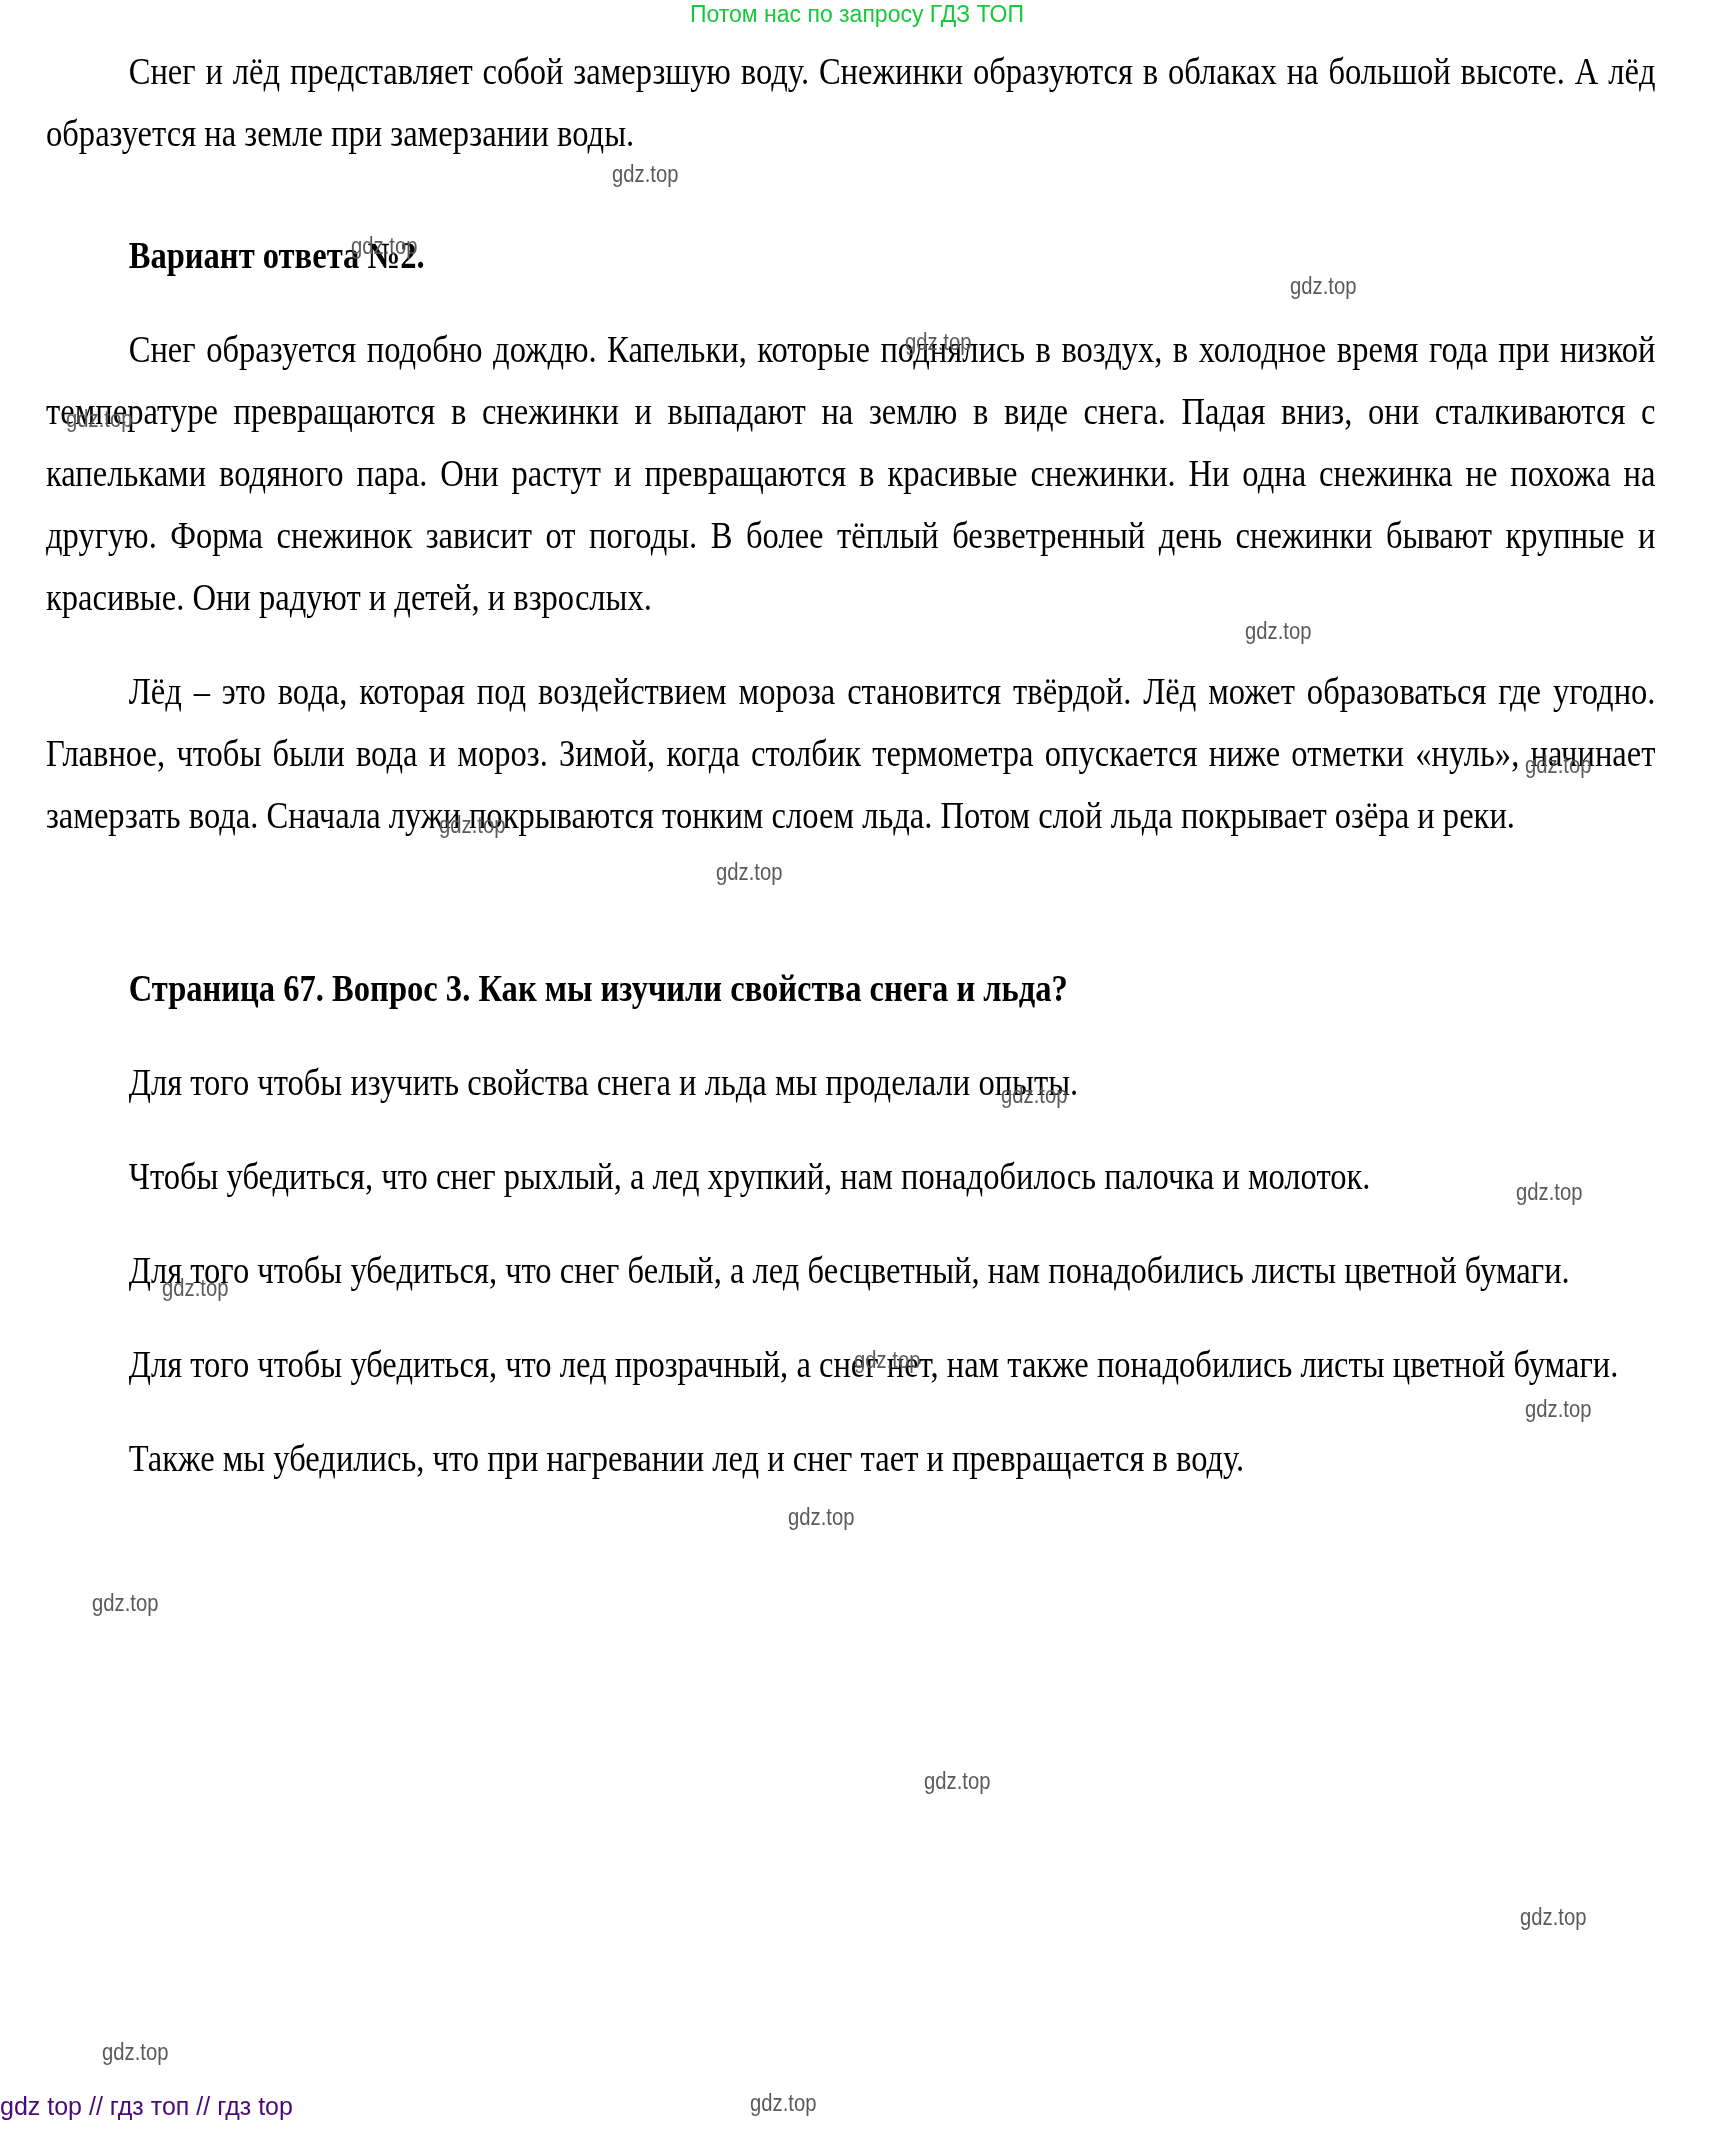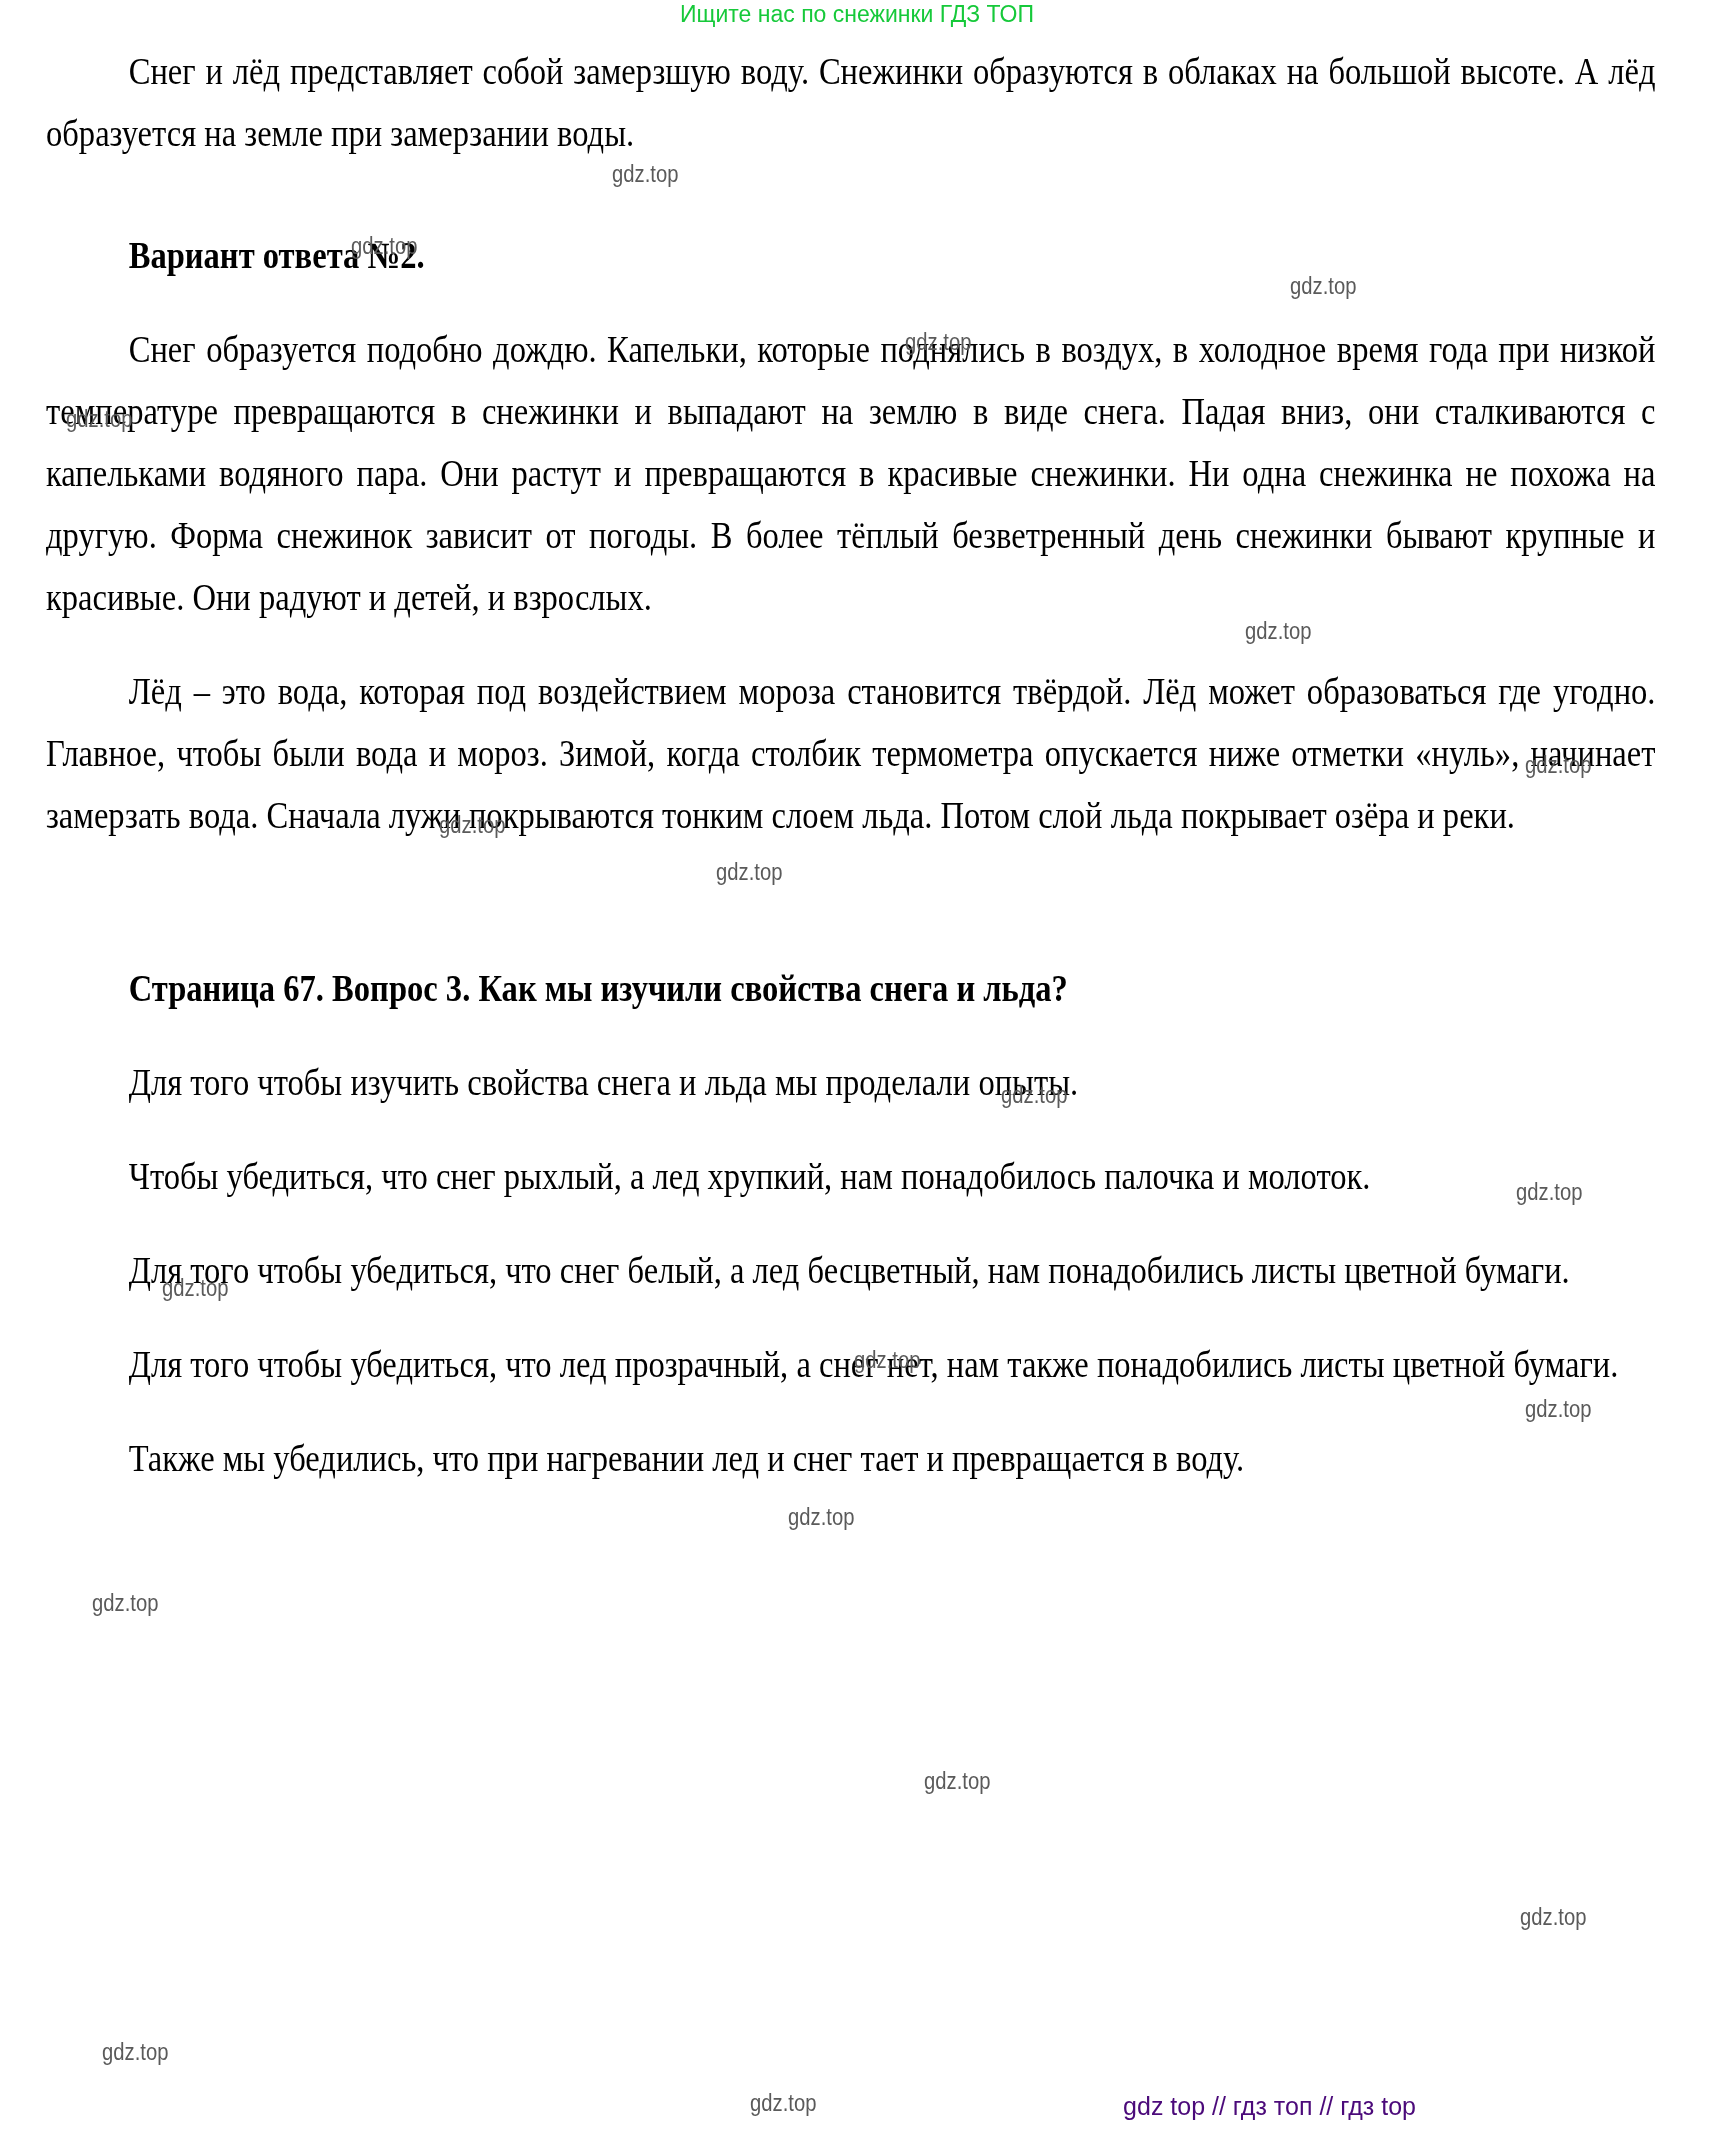--- a/index.html
+++ b/index.html
@@ -92,33 +92,32 @@
     transform-origin: left top;
     pointer-events: none;
   }
 
   
   .footer-bar {
     position: absolute;
     left: 0;
     top: 2091px;
     width: 1376px;
-    text-align: right;
+    text-align: left;
     font-family: "Liberation Sans", "DejaVu Sans", sans-serif;
     font-size: 25px;
     line-height: 31px;
     color: #4b0a7a;
     white-space: nowrap;
-    padding-left: 40px;
   }
 </style>
 </head>
 <body>
 
-<div class="promo-header">Ищите нас по снежинки ГДЗ ТОП</div>
+<div class="promo-header">Потом нас по запросу ГДЗ ТОП</div>
 
 <div class="page">
 
   <p class="para indent">Снег и лёд представляет собой замерзшую воду. Снежинки образуются в облаках на большой высоте. А лёд образуется на земле при замерзании воды.</p>
 
   <p class="heading indent small-gap">Вариант ответа №2.</p>
 
   <p class="para indent spaced-top">Снег образуется подобно дождю. Капельки, которые поднялись в воздух, в холодное время года при низкой температуре превращаются в снежинки и выпадают на землю в виде снега. Падая вниз, они сталкиваются с капельками водяного пара. Они растут и превращаются в красивые снежинки. Ни одна снежинка не похожа на другую. Форма снежинок зависит от погоды. В более тёплый безветренный день снежинки бывают крупные и красивые. Они радуют и детей, и взрослых.</p>
 
   <p class="para indent spaced-top">Лёд – это вода, которая под воздействием мороза становится твёрдой. Лёд может образоваться где угодно. Главное, чтобы были вода и мороз. Зимой, когда столбик термометра опускается ниже отметки «нуль», начинает замерзать вода. Сначала лужи покрываются тонким слоем льда. Потом слой льда покрывает озёра и реки.</p>

